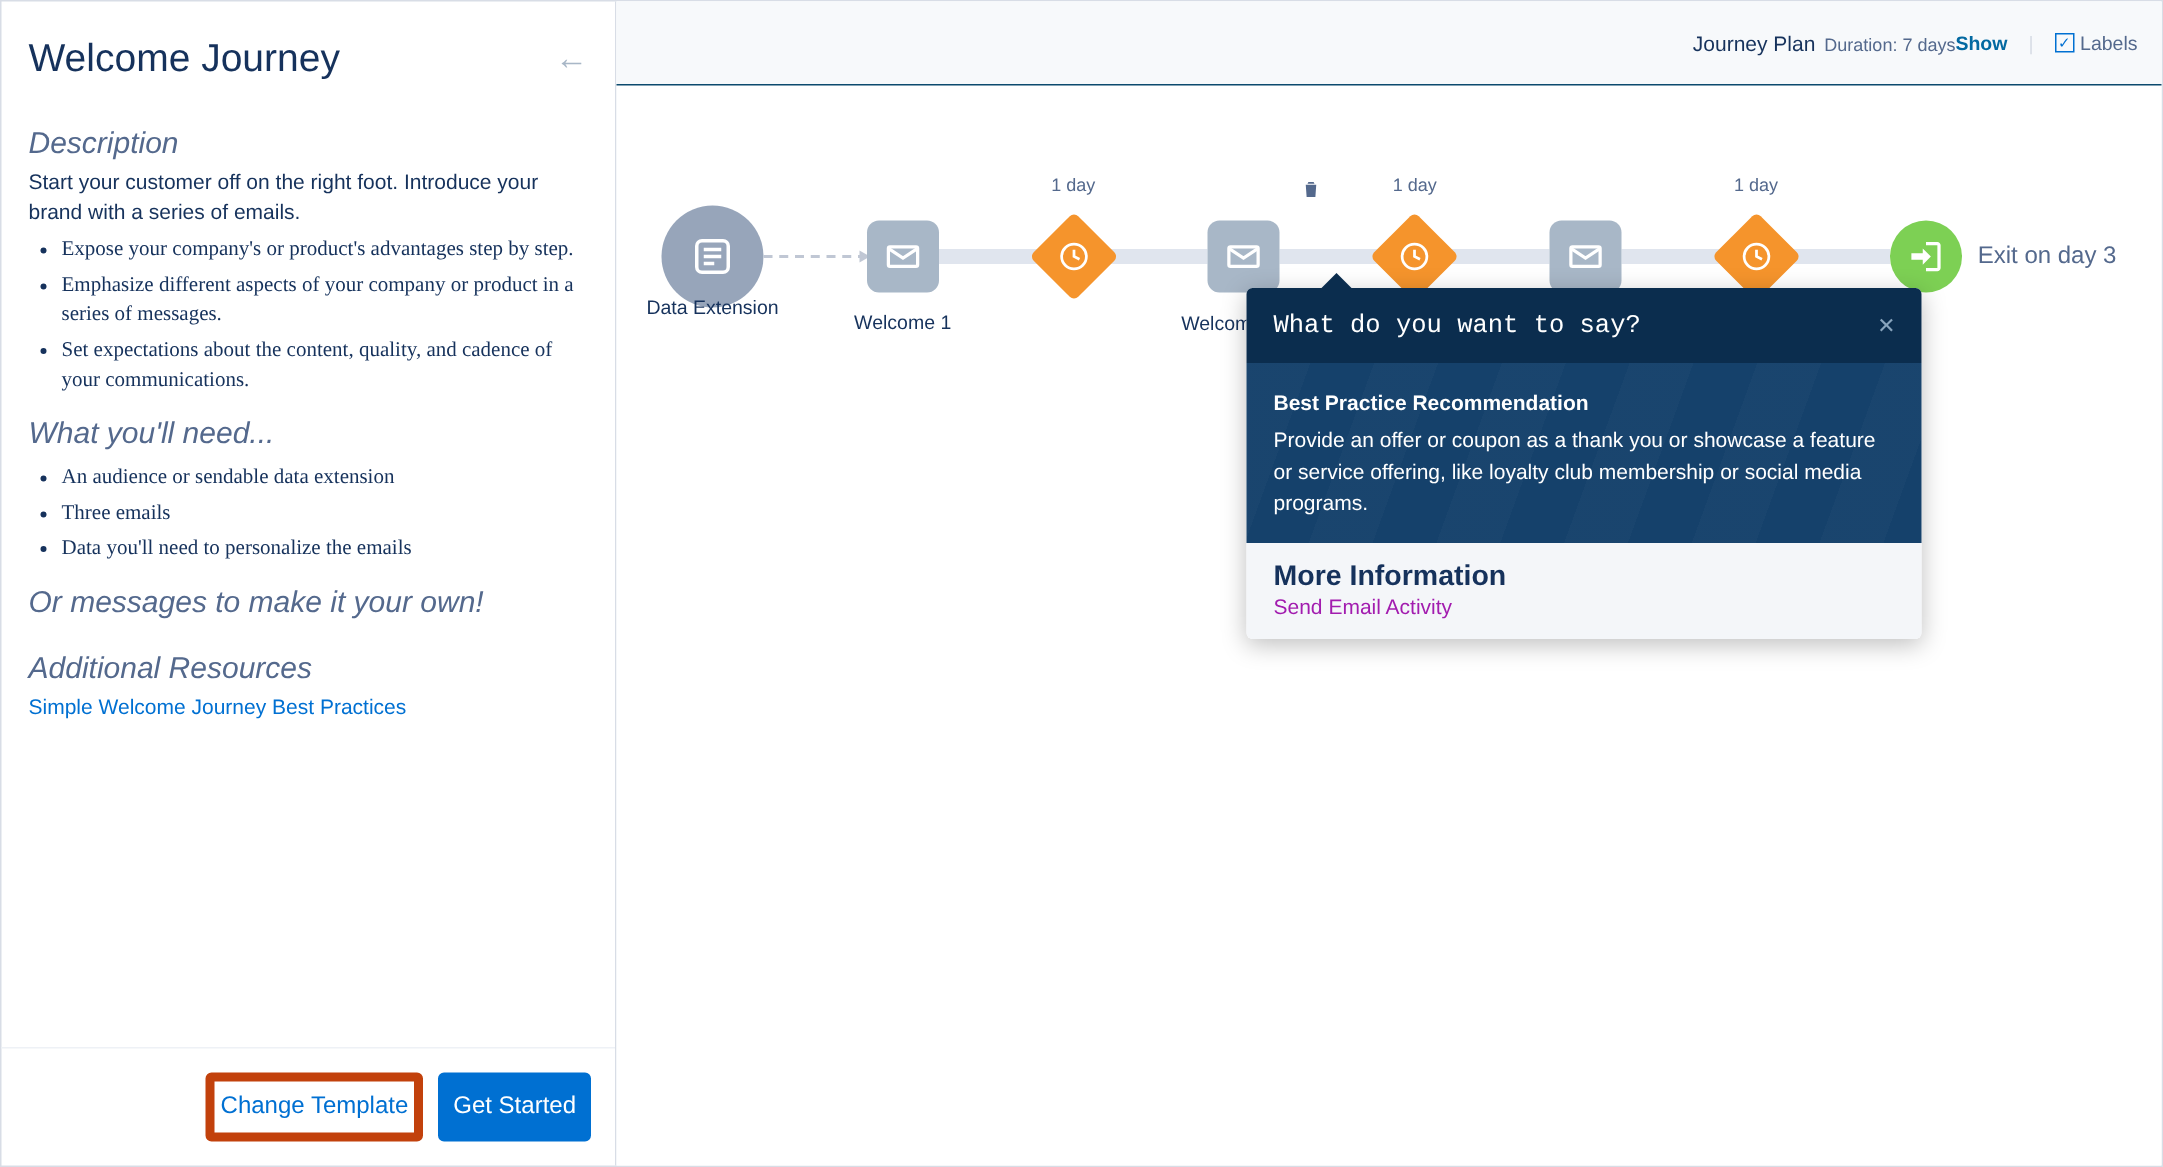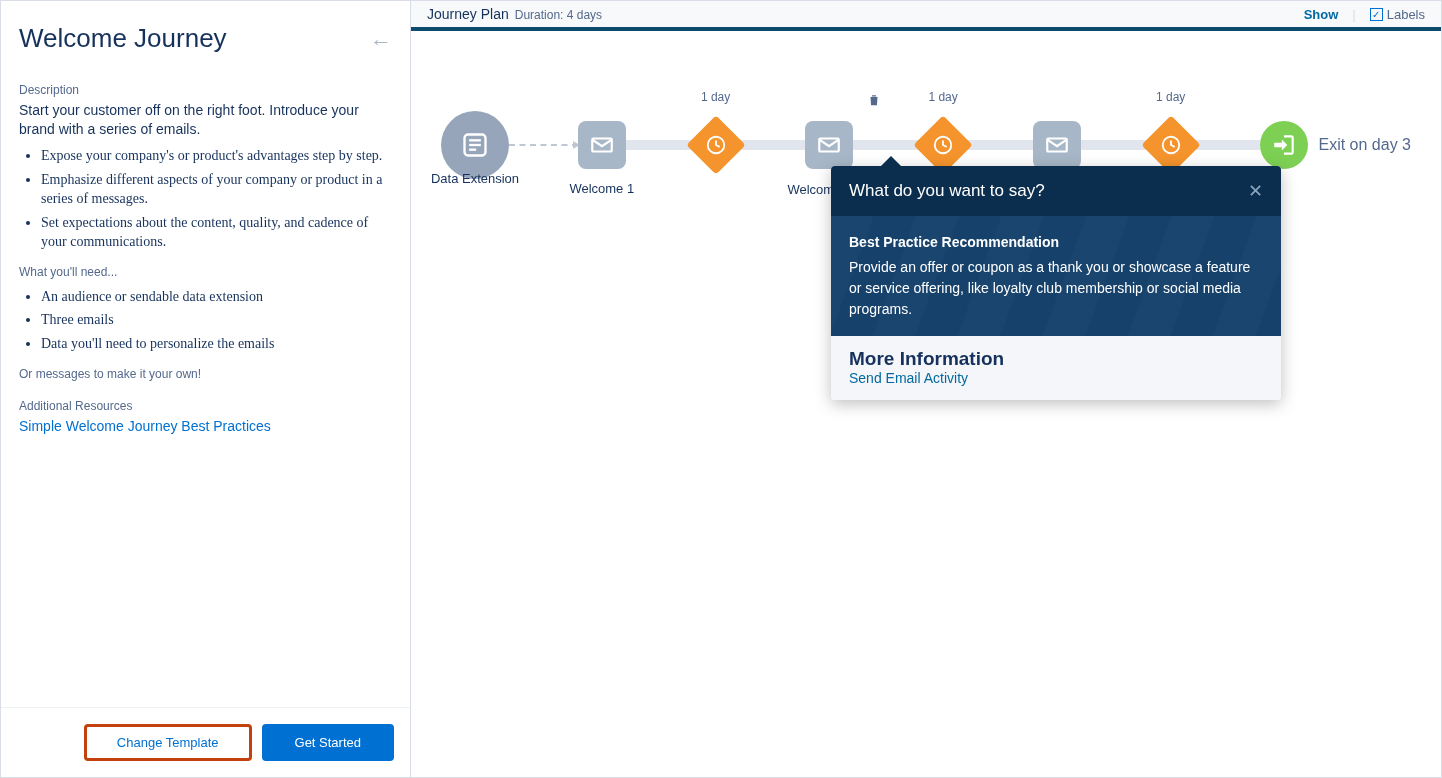--- a/index.html
+++ b/index.html
@@ -3,30 +3,30 @@
 <meta charset="utf-8">
 <style>
 * { box-sizing: border-box; margin: 0; padding: 0; }
 body { font-family: -apple-system, BlinkMacSystemFont, "Segoe UI", Arial, sans-serif; background: #fff; color: #16325c; }
 .app { display: flex; width: 1442px; height: 778px; border: 1px solid #d8dde6; }
 .sidebar { width: 410px; border-right: 1px solid #d8dde6; display: flex; flex-direction: column; }
 .sidebar-header { padding: 22px 18px 10px 18px; display: flex; align-items: center; justify-content: space-between; }
 .sidebar-title { font-size: 26px; font-weight: 400; color: #16325c; }
 .back-arrow { color: #a8b7c7; font-size: 22px; cursor: pointer; }
 .sidebar-body { padding: 6px 18px; flex: 1; overflow: auto; font-size: 14px; line-height: 1.4; color: #16325c; }
-.section-label { color: #54698d; font-size: 12px; margin-top: 12px; margin-bottom: 2px; }
+.section-label { color: #54698d; font-size: 20px; margin-top: 12px; margin-bottom: 2px; font-style: italic; }
 .sidebar-body p { margin-bottom: 6px; }
 .sidebar-body ul { padding-left: 22px; margin: 6px 0 10px 0; font-family: Liberation Serif, serif; }
 .sidebar-body li { margin-bottom: 4px; }
 .link { color: #0070d2; cursor: pointer; }
 .sidebar-footer { padding: 16px; display: flex; justify-content: flex-end; gap: 10px; border-top: 1px solid #eef1f6; }
-.btn { font-size: 13px; padding: 8px 30px; border-radius: 4px; cursor: pointer; border: 3px solid #c2410c; background: #fff; color: #0070d2; }
+.btn { font-size: 16px; padding: 8px 4px; border-radius: 4px; cursor: pointer; border: 6px solid #c2410c; background: #fff; color: #0070d2; }
 .btn-primary { background: #0070d2; color: #fff; border-color: #0070d2; }
 .main { flex: 1; display: flex; flex-direction: column; background: #fff; }
-.topbar { height: 30px; border-bottom: 4px solid #0c4a6e; display: flex; align-items: center; padding: 0 16px; justify-content: space-between; background: #f7f9fb; }
+.topbar { height: 56px; border-bottom: 1px solid #0c4a6e; display: flex; align-items: center; padding: 0 16px; justify-content: flex-end; background: #f7f9fb; }
 .topbar-left { display: flex; align-items: baseline; gap: 6px; font-size: 14px; color: #16325c; }
 .duration { color: #54698d; font-size: 12px; }
 .topbar-right { display: flex; align-items: center; gap: 14px; font-size: 13px; }
 .show-link { color: #0369a1; font-weight: 600; cursor: pointer; }
 .labels-toggle { display: flex; align-items: center; gap: 4px; color: #54698d; cursor: pointer; }
 .checkbox { width: 13px; height: 13px; border: 1px solid #0070d2; display: inline-flex; align-items: center; justify-content: center; font-size: 10px; color: #0070d2; }
 .canvas { position: relative; flex: 1; padding: 60px 30px; }
 .flow { display: flex; align-items: center; position: relative; margin-top: 20px; }
 .node-wrap { display: flex; flex-direction: column; align-items: center; position: relative; }
 .node-label-top { position: absolute; top: -34px; font-size: 12px; color: #54698d; white-space: nowrap; }
@@ -38,28 +38,28 @@
 .exit-node { width: 48px; height: 48px; border-radius: 50%; background: #7dd054; display: flex; align-items: center; justify-content: center; }
 .connector { height: 10px; flex: 1; background: #e0e5ee; min-width: 50px; }
 .connector.dashed { background: none; border-top: 2px dashed #c0c7d4; height: 0; min-width: 60px; position: relative; }
 .connector.dashed::after { content: ''; position: absolute; right: -2px; top: -5px; border-left: 7px solid #c0c7d4; border-top: 4px solid transparent; border-bottom: 4px solid transparent; }
 .exit-label { font-size: 16px; color: #54698d; margin-left: 10px; white-space: nowrap; }
 .icon-svg { fill: #fff; }
 .trash-icon { position: absolute; top: -28px; right: -28px; color: #54698d; cursor: pointer; font-size: 13px; }
 .edit-icon { color: #54698d; cursor: pointer; }
 .popover { position: absolute; top: 135px; left: 420px; width: 450px; background: #fff; border-radius: 4px; box-shadow: 0 4px 16px rgba(0,0,0,0.25); }
 .popover::before { content: ''; position: absolute; top: -10px; left: 50px; border-left: 10px solid transparent; border-right: 10px solid transparent; border-bottom: 10px solid #0b2d4e; }
-.popover-header { background: #0b2d4e; color: #fff; padding: 14px 18px; font-size: 17px; display: flex; justify-content: space-between; align-items: center; border-radius: 4px 4px 0 0; }
+.popover-header { background: #0b2d4e; color: #fff; padding: 14px 18px; font-size: 17px; display: flex; justify-content: space-between; align-items: center; border-radius: 4px 4px 0 0; font-family: Liberation Mono, monospace; }
 .popover-close { color: #88a4bd; cursor: pointer; font-size: 18px; }
 .popover-body { background: #15416b; color: #fff; padding: 16px 18px; font-size: 14px; line-height: 1.5; position: relative; overflow: hidden; }
 .popover-body::before { content: ''; position: absolute; inset: 0; background: repeating-linear-gradient(110deg, rgba(255,255,255,0.02) 0 40px, rgba(255,255,255,0) 40px 80px); pointer-events: none; }
 .popover-body-title { font-weight: 600; margin-bottom: 4px; }
 .popover-footer { background: #f4f6f9; padding: 12px 18px 14px 18px; border-radius: 0 0 4px 4px; }
 .popover-footer-title { font-weight: 700; color: #16325c; font-size: 19px; }
-.popover-footer-link { color: #0369a1; font-size: 14px; cursor: pointer; }
+.popover-footer-link { color: #a21caf; font-size: 14px; cursor: pointer; }
 </style>
 </head>
 <body>
 
 <div class="app">
 
   <div class="sidebar">
     <div class="sidebar-header">
       <div class="sidebar-title">Welcome Journey</div>
       <div class="back-arrow">←</div>
@@ -85,21 +85,21 @@
     <div class="sidebar-footer">
       <button class="btn">Change Template</button>
       <button class="btn btn-primary">Get Started</button>
     </div>
   </div>
 
   <div class="main">
     <div class="topbar">
       <div class="topbar-left">
         <span style="font-weight:400">Journey Plan</span>
-        <span class="duration">Duration: 4 days</span>
+        <span class="duration">Duration: 7 days</span>
       </div>
       <div class="topbar-right">
         <span class="show-link">Show</span>
         <span style="color:#d8dde6">|</span>
         <label class="labels-toggle">
           <span class="checkbox">✓</span>
           <span>Labels</span>
         </label>
       </div>
     </div>

